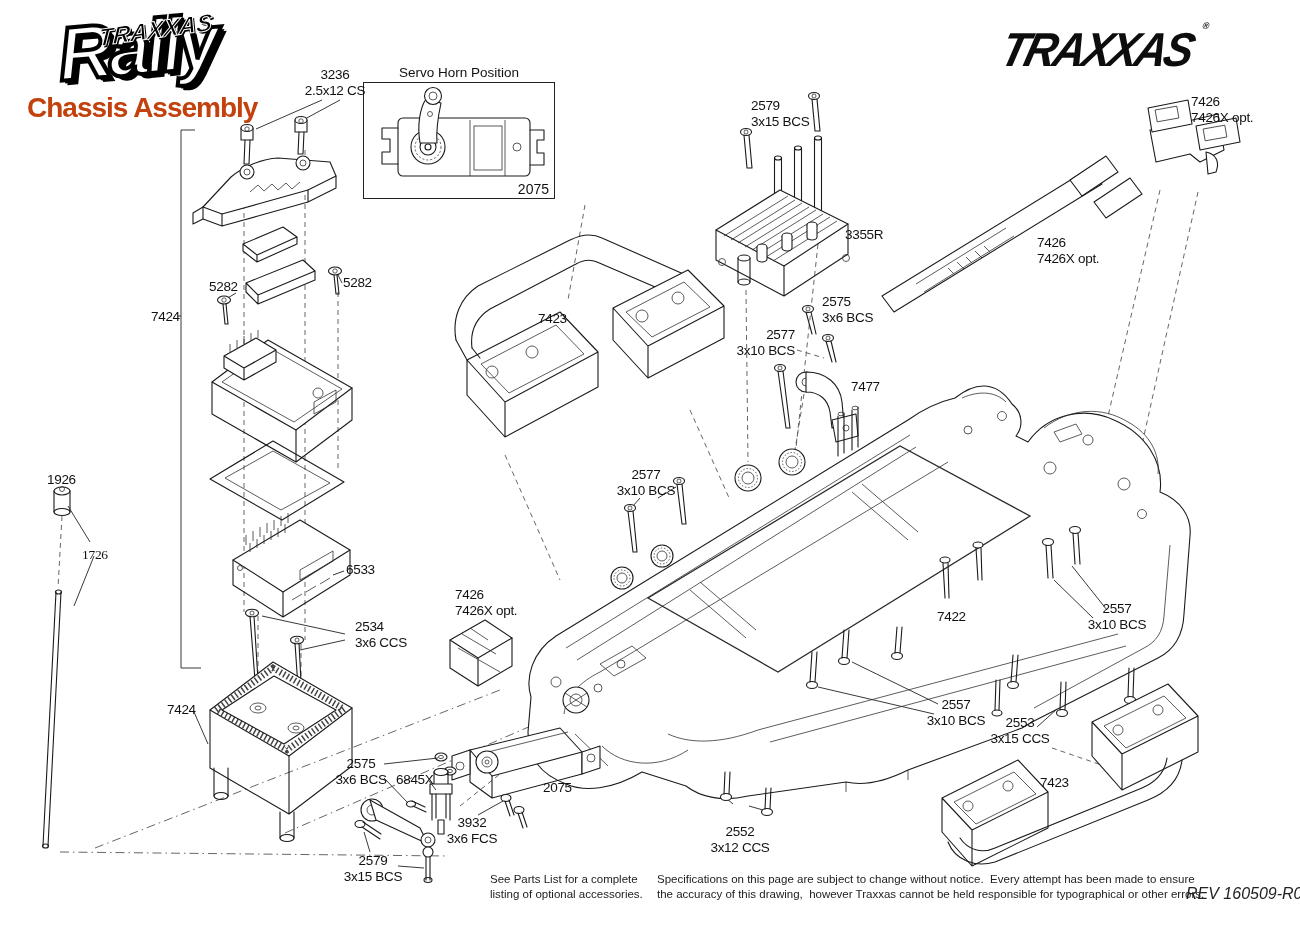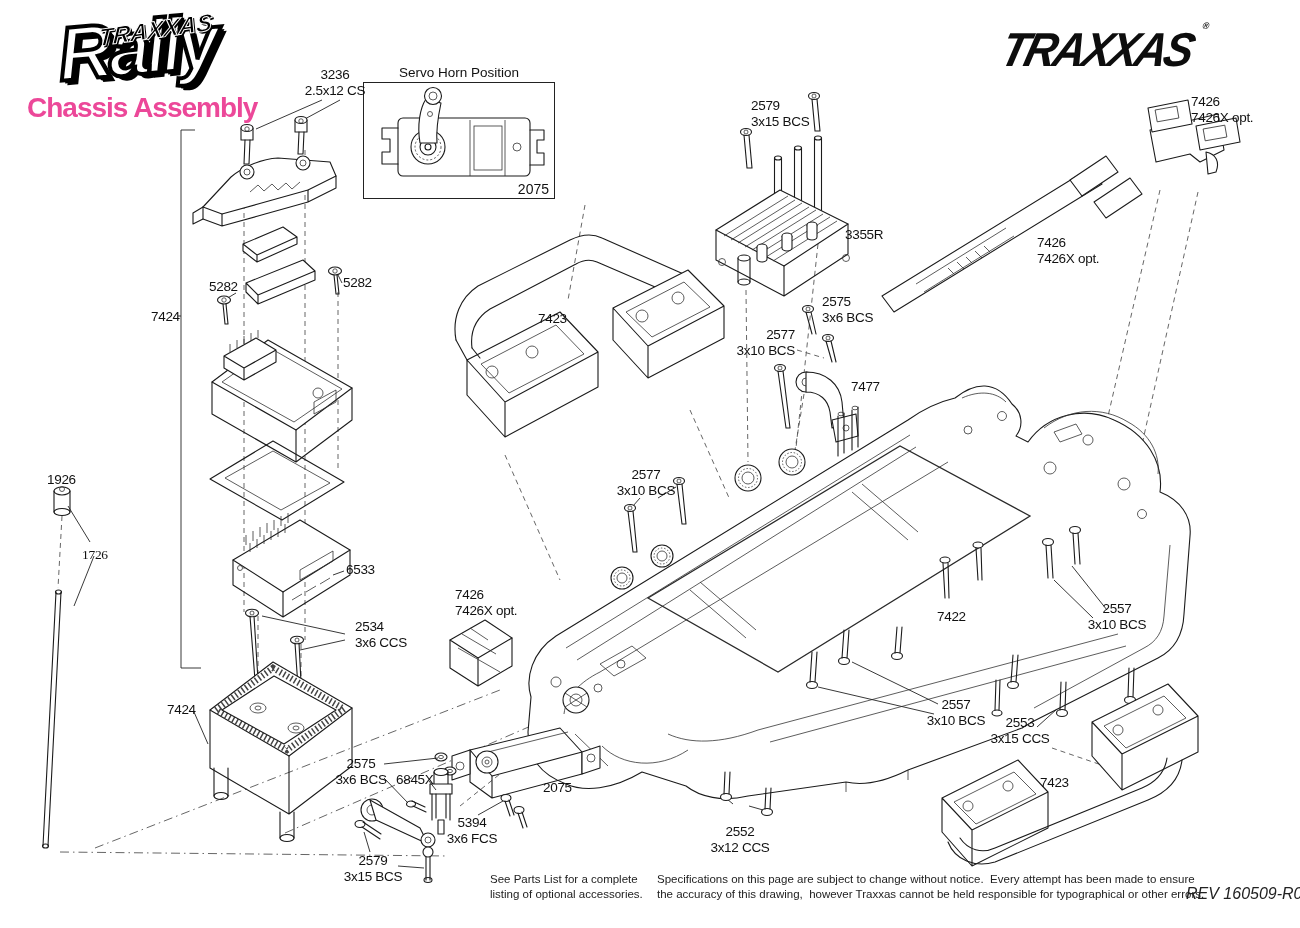--- a/index.html
+++ b/index.html
@@ -7,21 +7,21 @@
         font-family:"Liberation Sans",sans-serif;color:#111;}
   
   #brand{position:absolute;left:0;top:0;width:340px;height:140px;}
   .brand-rally{position:absolute;left:58px;top:10px;font:italic 900 76px/1 "Liberation Sans",sans-serif;
         letter-spacing:-5px;color:#fff;-webkit-text-stroke:4px #000;
         text-shadow:3px 3px 0 #000,5px 5px 0 #000;transform:rotate(-5deg);}
   .brand-script{position:absolute;left:98px;top:18px;font:italic 900 24px/1 "Liberation Sans",sans-serif;
         letter-spacing:0px;color:#000;-webkit-text-stroke:1px #fff;text-shadow:2px 2px 0 #000;
         transform:rotate(-8deg) skewX(-12deg);}
   .page-title{position:absolute;left:27px;top:94px;font:800 28px/1 "Liberation Sans",sans-serif;
-        letter-spacing:-1px;color:#ec4899;}
+        letter-spacing:-1px;color:#c2410c;}
   #logo-right{position:absolute;left:1002px;top:28px;font:italic 900 44px/1 "Liberation Sans",sans-serif;
         letter-spacing:-3px;color:#0d0d0d;transform:skewX(-14deg) scaleY(1.08);}
   #logo-right .reg{position:absolute;top:-4px;right:-12px;font-size:9px;letter-spacing:0;-webkit-text-stroke:0;}
   
   #inset{position:absolute;left:363px;top:82px;width:190px;height:115px;border:1.5px solid #222;}
   #inset .inset-title{position:absolute;left:50%;top:-17px;transform:translateX(-50%);
         font:13.5px/1 "Liberation Sans",sans-serif;white-space:nowrap;color:#111;}
   #inset .inset-part{position:absolute;right:5px;bottom:2px;font:14px/1 "Liberation Sans",sans-serif;color:#111;}
   
   #labels{position:absolute;left:0;top:0;width:1300px;height:928px;pointer-events:none;}
@@ -512,21 +512,21 @@
 3x6 CCS</div>
       <div class="plabel center" style="left: 956px; top: 697px;">2557
 3x10 BCS</div>
       <div class="plabel left" style="left: 167px; top: 702px;">7424</div>
       <div class="plabel center" style="left: 1020px; top: 715px;">2553
 3x15 CCS</div>
       <div class="plabel center" style="left: 361px; top: 756px;">2575
 3x6 BCS</div>
       <div class="plabel left" style="left: 396px; top: 772px;">6845X</div>
       <div class="plabel left" style="left: 543px; top: 780px;">2075</div>
-      <div class="plabel center" style="left: 472px; top: 815px;">5394
+      <div class="plabel center" style="left: 472px; top: 815px;">3932
 3x6 FCS</div>
       <div class="plabel center" style="left: 740px; top: 824px;">2552
 3x12 CCS</div>
       <div class="plabel left" style="left: 1040px; top: 775px;">7423</div>
       <div class="plabel center" style="left: 373px; top: 853px;">2579
 3x15 BCS</div>
     </div>
 
 <div class="foot" id="foot-note">See Parts List for a complete
 listing of optional accessories.</div>

